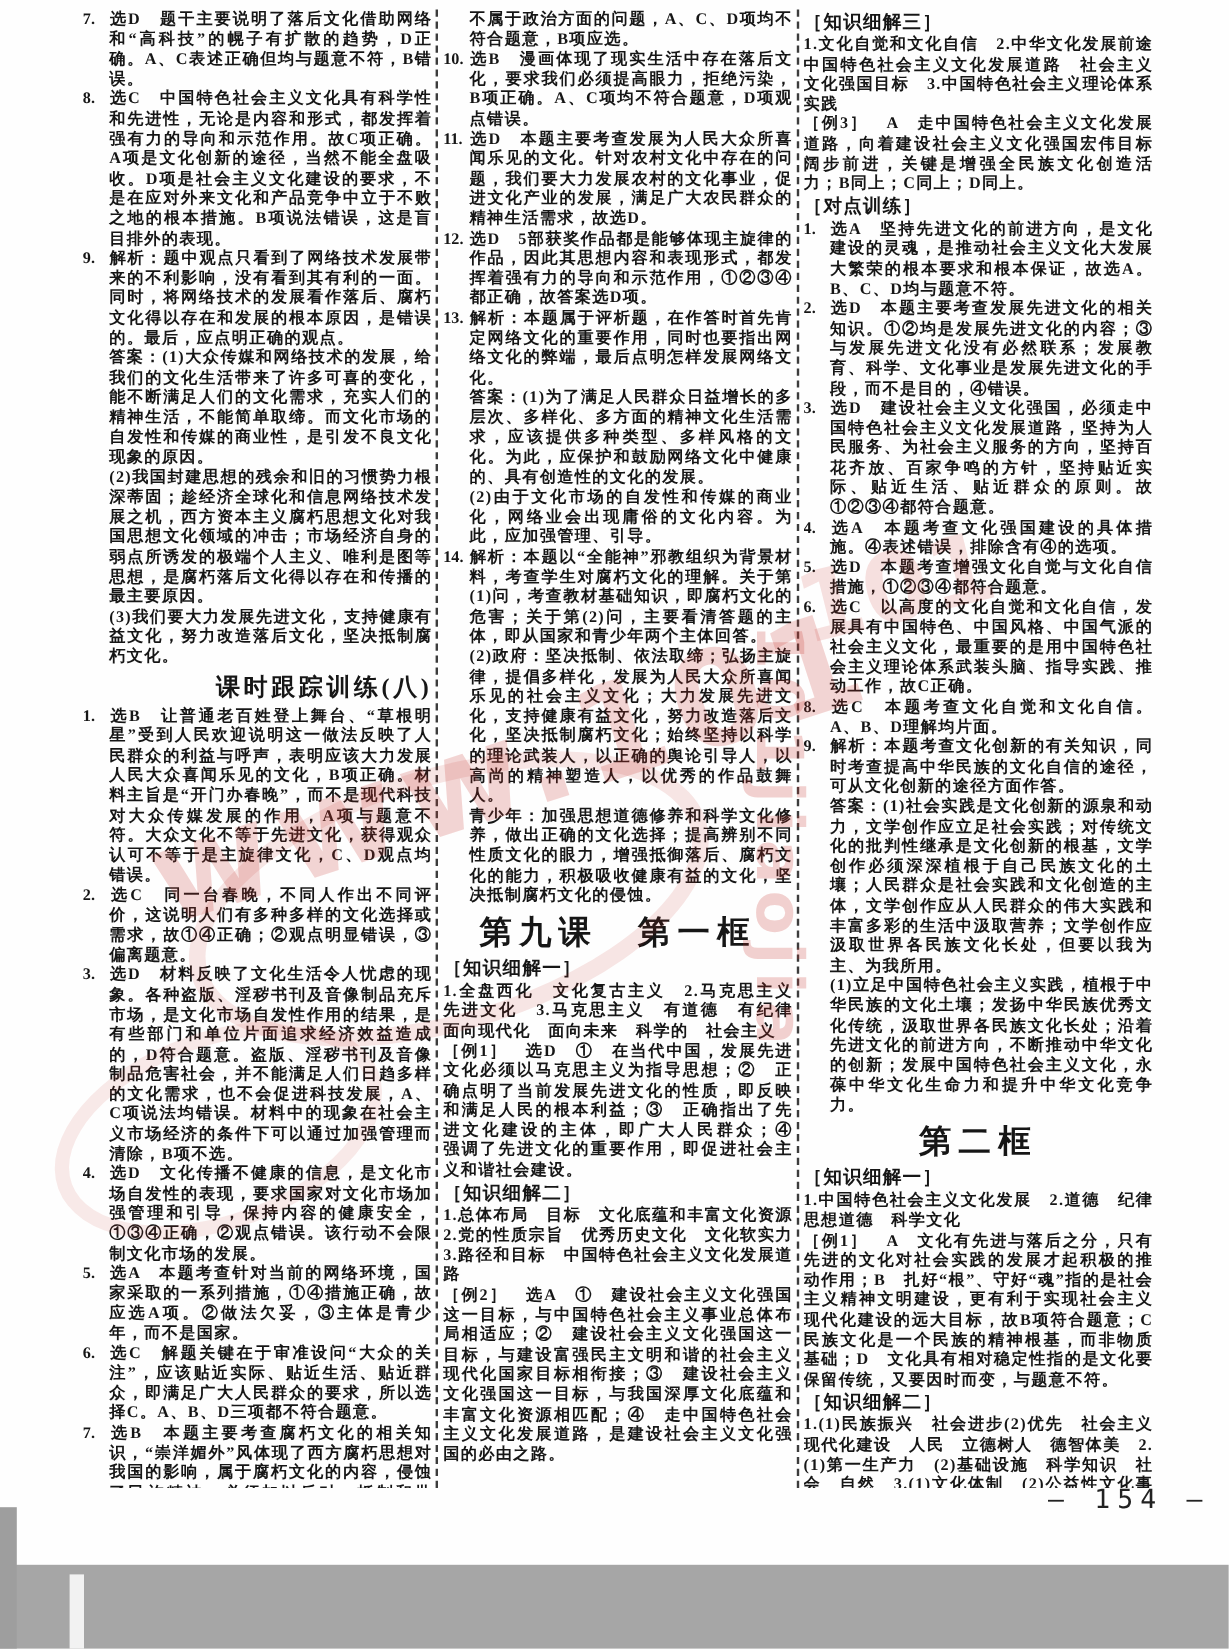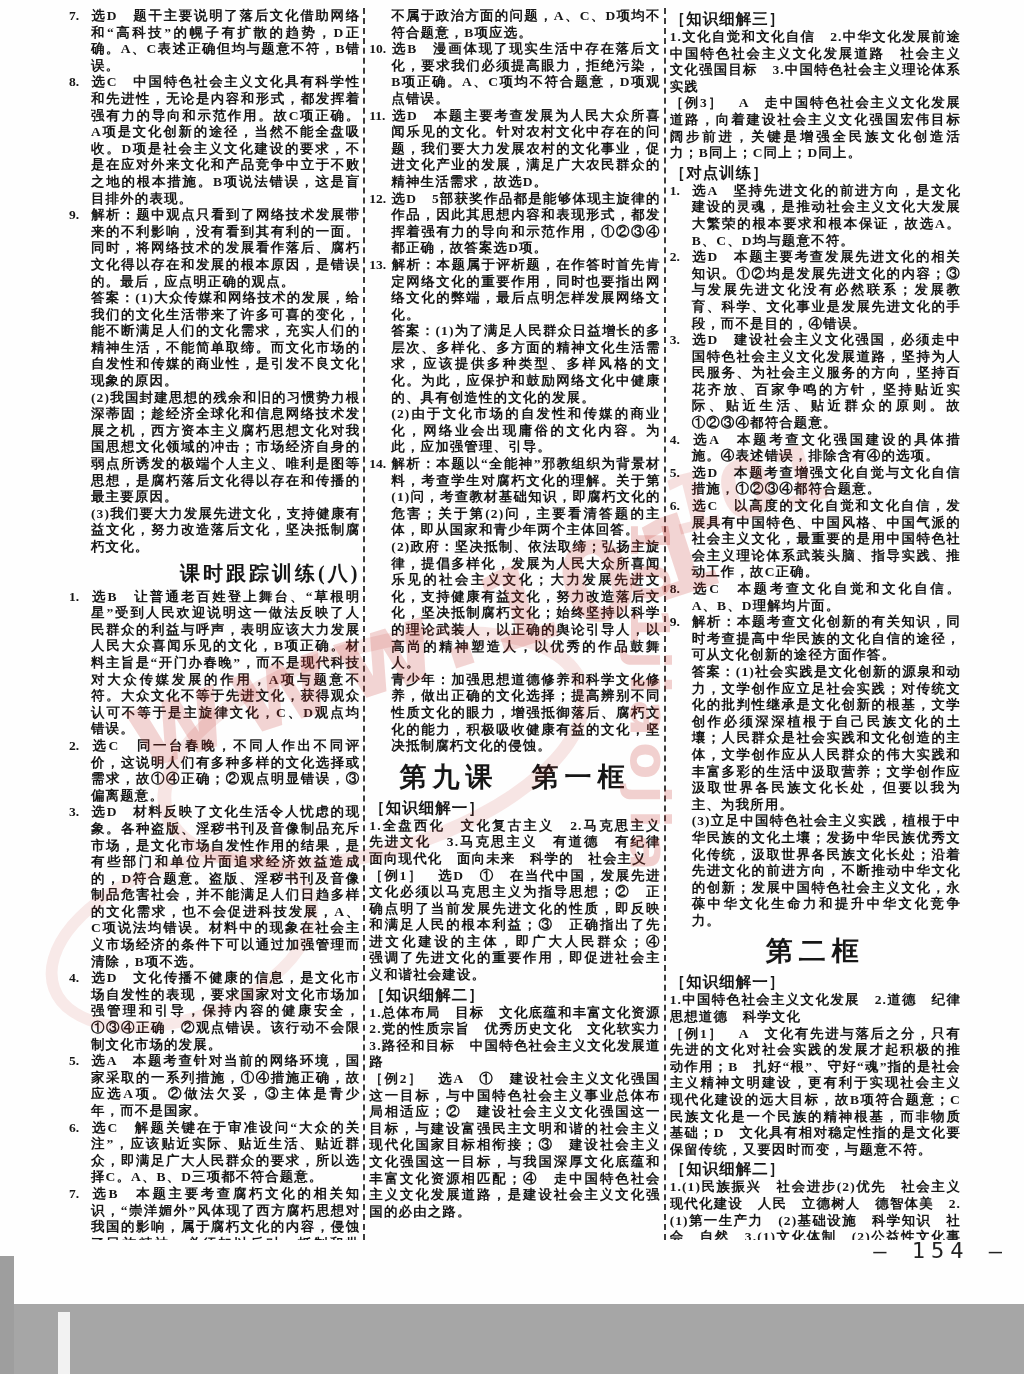--- a/index.html
+++ b/index.html
@@ -155,21 +155,21 @@
         </div>
         <div class="q">
           <p class="first"><span class="num">6.</span>选C　以高度的文化自觉和文化自信，发展具有中国特色、中国风格、中国气派的社会主义文化，最重要的是用中国特色社会主义理论体系武装头脑、指导实践、推动工作，故C正确。</p>
         </div>
         <div class="q">
           <p class="first"><span class="num">8.</span>选C　本题考查文化自觉和文化自信。A、B、D理解均片面。</p>
         </div>
         <div class="q">
           <p class="first"><span class="num">9.</span>解析：本题考查文化创新的有关知识，同时考查提高中华民族的文化自信的途径，可从文化创新的途径方面作答。</p>
           <p>答案：(1)社会实践是文化创新的源泉和动力，文学创作应立足社会实践；对传统文化的批判性继承是文化创新的根基，文学创作必须深深植根于自己民族文化的土壤；人民群众是社会实践和文化创造的主体，文学创作应从人民群众的伟大实践和丰富多彩的生活中汲取营养；文学创作应汲取世界各民族文化长处，但要以我为主、为我所用。</p>
-          <p>(3)立足中国特色社会主义实践，植根于中华民族的文化土壤；发扬中华民族优秀文化传统，汲取世界各民族文化长处；沿着先进文化的前进方向，不断推动中华文化的创新；发展中国特色社会主义文化，永葆中华文化生命力和提升中华文化竞争力。</p>
+          <p>(1)立足中国特色社会主义实践，植根于中华民族的文化土壤；发扬中华民族优秀文化传统，汲取世界各民族文化长处；沿着先进文化的前进方向，不断推动中华文化的创新；发展中国特色社会主义文化，永葆中华文化生命力和提升中华文化竞争力。</p>
         </div>
         <div class="h2">第二框</div>
         <div class="bh">［知识细解一］</div>
         <div class="pbody">
           <p>1.中国特色社会主义文化发展　2.道德　纪律　思想道德　科学文化</p>
         </div>
         <div class="pbody">
           <p>［例1］　A　文化有先进与落后之分，只有先进的文化对社会实践的发展才起积极的推动作用；B　扎好“根”、守好“魂”指的是社会主义精神文明建设，更有利于实现社会主义现代化建设的远大目标，故B项符合题意；C　民族文化是一个民族的精神根基，而非物质基础；D　文化具有相对稳定性指的是文化要保留传统，又要因时而变，与题意不符。</p>
         </div>
         <div class="bh">［知识细解二］</div>

